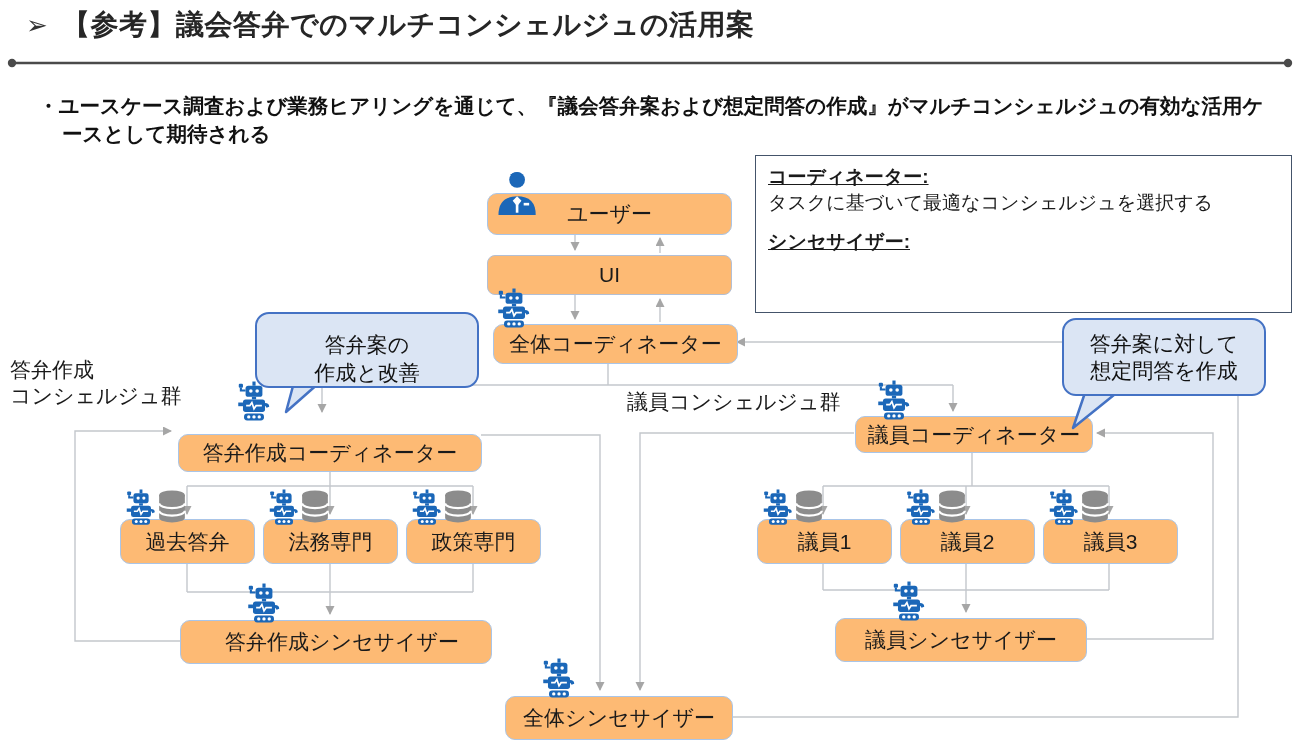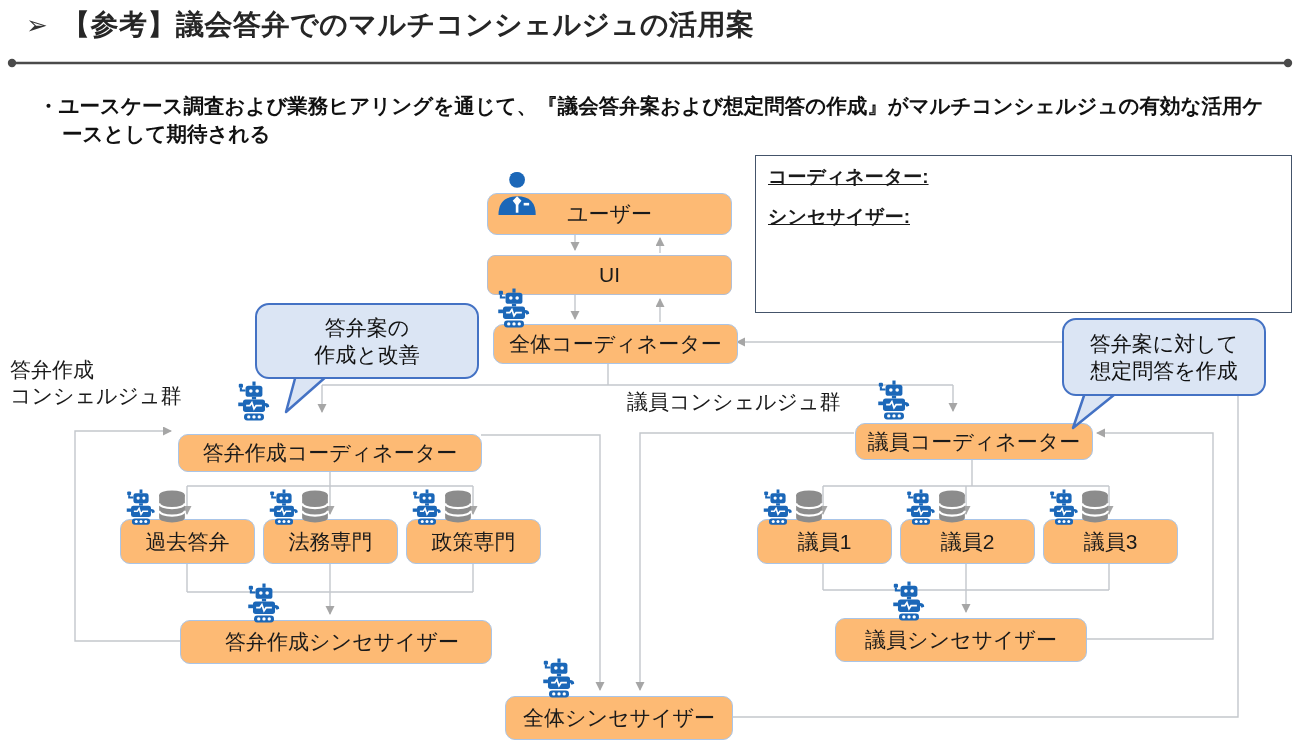--- a/index.html
+++ b/index.html
@@ -108,54 +108,55 @@
 
       <path d="M481,435 L600,435 L600,690" marker-end="url(#ah)"></path>
       <path d="M854,433 L640,433 L640,690" marker-end="url(#ah)"></path>
 
       <path d="M731,717 L1238,717 L1238,342 L737,342" marker-end="url(#ah)"></path>
     </g>
   </svg>
 
   <div class="legend">
     <div class="row term">コーディネーター:</div>
+    <div class="row">タスクに基づいて最適なコンシェルジュを選択する</div>
     <div class="gap"></div>
     <div class="row term">シンセサイザー:</div>
   </div>
 
   <div class="group-label" style="left:10px;top:357px;">
     <div>答弁作成</div>
     <div>コンシェルジュ群</div>
   </div>
   <div class="group-label" style="left:627px;top:389px;">議員コンシェルジュ群</div>
 
   <div class="node" style="left:487px;top:193px;width:243px;height:40px;">ユーザー</div>
   <div class="node square" style="left:487px;top:255px;width:243px;height:38px;border-radius:8px;">UI</div>
   <div class="node" style="left:487px;top:324px;width:243px;height:38px;margin-left:6px;">全体コーディネーター</div>
 
   <div class="node" style="left:178px;top:417px;width:302px;height:36px;margin-top:17px;">答弁作成コーディネーター</div>
-  <div class="node" style="left:855px;top:416px;width:236px;height:35px;margin-top:7px;">議員コーディネーター</div>
+  <div class="node" style="left:855px;top:416px;width:236px;height:35px;">議員コーディネーター</div>
 
   <div class="node" style="left:120px;top:519px;width:133px;height:43px;">過去答弁</div>
   <div class="node" style="left:263px;top:519px;width:133px;height:43px;">法務専門</div>
   <div class="node" style="left:406px;top:519px;width:133px;height:43px;">政策専門</div>
 
   <div class="node" style="left:757px;top:519px;width:133px;height:43px;">議員1</div>
   <div class="node" style="left:900px;top:519px;width:133px;height:43px;">議員2</div>
   <div class="node" style="left:1043px;top:519px;width:133px;height:43px;">議員3</div>
 
   <div class="node" style="left:180px;top:620px;width:298px;height:42px;padding-left:12px;">答弁作成シンセサイザー</div>
   <div class="node" style="left:835px;top:618px;width:250px;height:42px;">議員シンセサイザー</div>
   <div class="node" style="left:505px;top:696px;width:226px;height:42px;">全体シンセサイザー</div>
 
   <svg class="layer tails" width="1299" height="746">
     <path d="M300,360 L345,360 L286,412 z" fill="#dbe5f4" stroke="#4472c4" stroke-width="2.5" stroke-linejoin="round"></path>
     <path d="M1090,378 L1135,378 L1073,428 z" fill="#dbe5f4" stroke="#4472c4" stroke-width="2.5" stroke-linejoin="round"></path>
   </svg>
-  <div class="callout" style="left:255px;top:303px;width:220px;height:72px;">
+  <div class="callout" style="left:255px;top:312px;width:220px;height:72px;justify-content:flex-end;">
     <div>答弁案の</div>
     <div>作成と改善</div>
   </div>
   <div class="callout" style="left:1062px;top:318px;width:200px;height:74px;">
     <div>答弁案に対して</div>
     <div>想定問答を作成</div>
   </div>
 
   <svg class="icon" style="left:494px;top:170px;" width="44" height="46" viewBox="0 0 40 42">
     <circle cx="21" cy="9" r="7.2" fill="#1b67b8"></circle>

